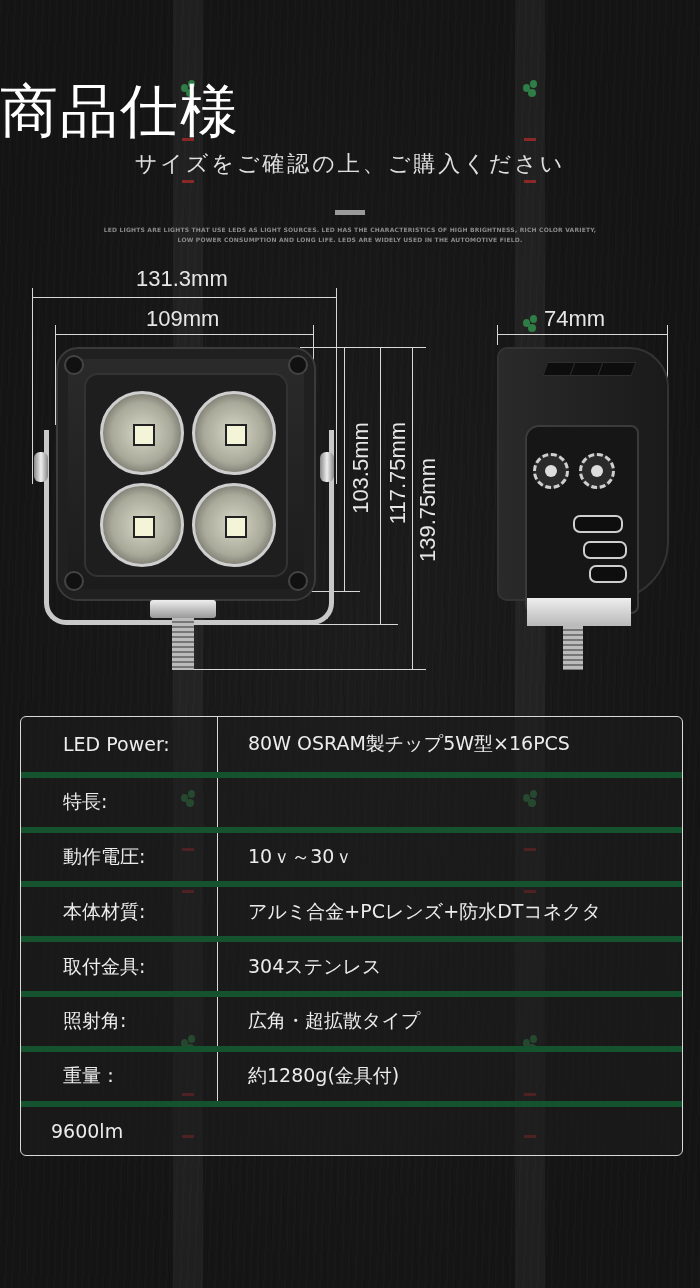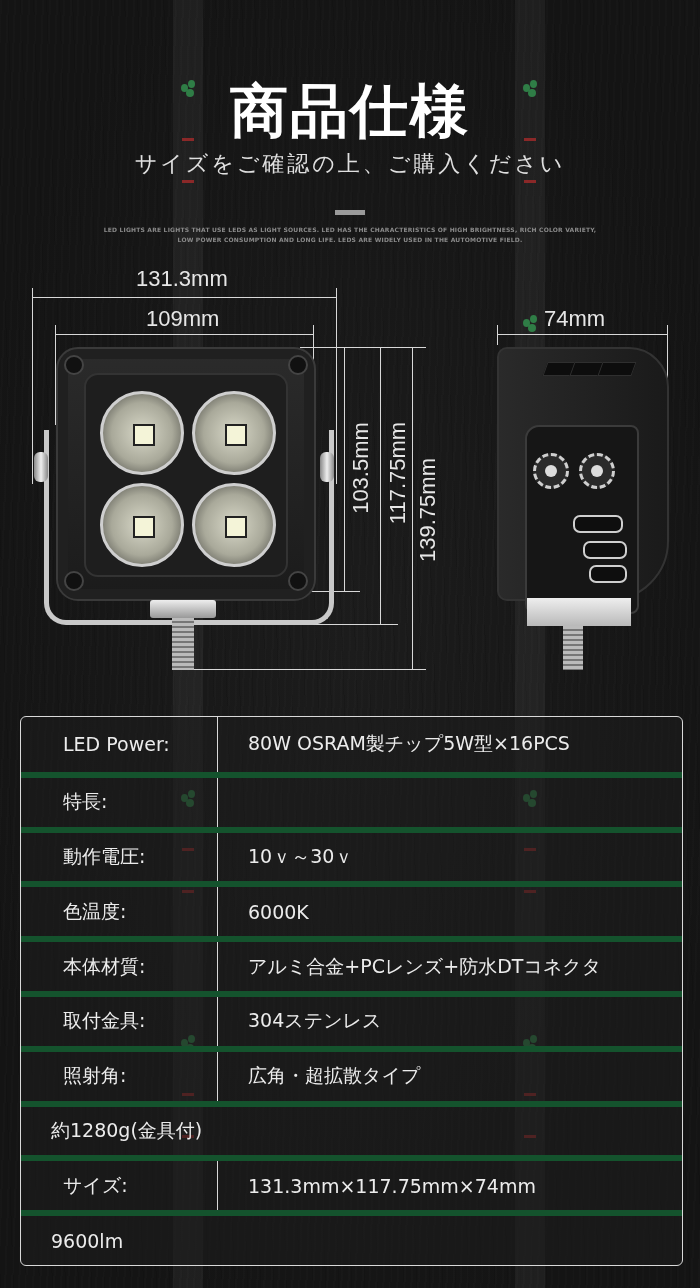--- a/index.html
+++ b/index.html
@@ -21,22 +21,22 @@
     position: absolute; left: 0; width: 30px; height: 200px;
   }
   .wm .leaf { position:absolute; left:8px; width:14px; height:20px; }
   .wm .leaf i { position:absolute; background:#2f7d46; border-radius:50%; }
   .wm .leaf i:nth-child(1){ left:0; top:4px; width:7px; height:8px; }
   .wm .leaf i:nth-child(2){ left:7px; top:0; width:7px; height:8px; }
   .wm .leaf i:nth-child(3){ left:5px; top:9px; width:8px; height:8px; }
   .wm .red { position:absolute; left:9px; width:12px; height:3px; background:#a52a2a; opacity:0.8; }
 
   .title {
-    position:absolute; left:0; right:0; top:76px; text-align:center;
-    font-size: 58px; font-weight: bold; color:#ffffff; letter-spacing: 2px;
+    position:absolute; left:0; right:0; top:76px; 
+    font-size: 58px; font-weight: normal; color:#ffffff; letter-spacing: 2px;
     line-height: 70px;
   }
   .subtitle {
     position:absolute; left:0; right:0; top:148px; text-align:center;
     font-size: 22px; color:#e0e0e0; letter-spacing: 3px; line-height: 32px;
   }
   .dash {
     position:absolute; left:335px; top:210px; width:30px; height:5px; background:#9a9a9a;
   }
   .fine {
@@ -269,38 +269,31 @@
     <div class="v">80W  OSRAM製チップ5W型×16PCS</div>
   </div>
   <div class="row">
     <div class="k">特長:</div>
   </div>
   <div class="row">
     <div class="k">動作電圧:</div>
     <div class="v">10ｖ～30ｖ</div>
   </div>
   <div class="row">
-    <div class="k">色温度:</div>
-    <div class="v">6000K</div>
-  </div>
-  <div class="row">
     <div class="k">本体材質:</div>
     <div class="v">アルミ合金+PCレンズ+防水DTコネクタ</div>
   </div>
   <div class="row">
     <div class="k">取付金具:</div>
     <div class="v">304ステンレス</div>
   </div>
   <div class="row">
     <div class="k">照射角:</div>
     <div class="v">広角・超拡散タイプ</div>
   </div>
   <div class="row">
+    <div class="k">重量：</div>
     <div class="v">約1280g(金具付)</div>
   </div>
   <div class="row">
-    <div class="k">サイズ:</div>
-    <div class="v">131.3mm×117.75mm×74mm</div>
-  </div>
-  <div class="row">
     <div class="v">9600lm</div>
   </div>
 </div>
 
 </body></html>

